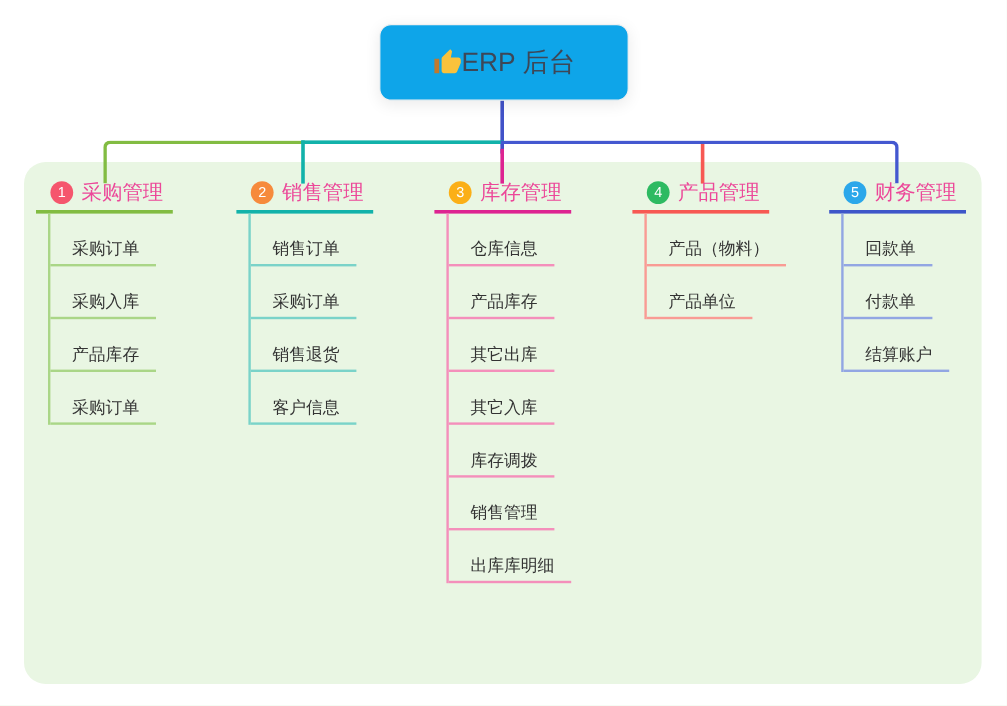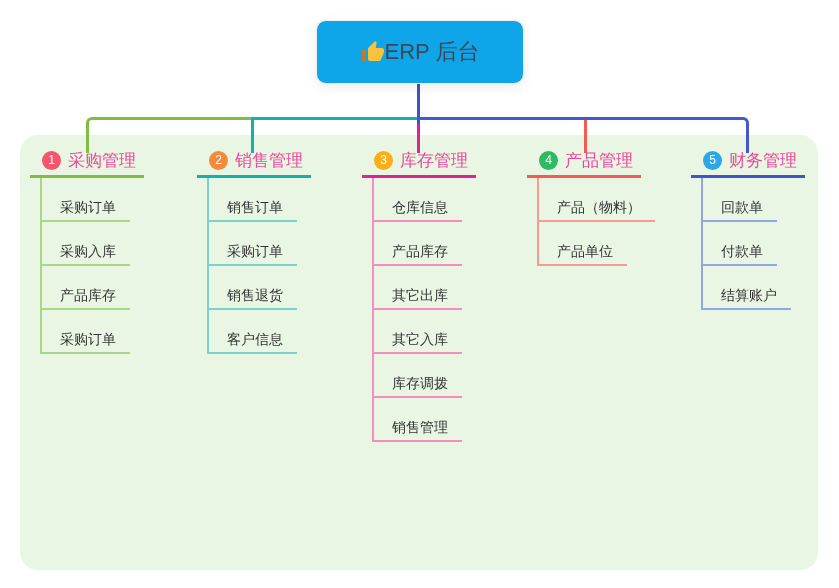--- a/index.html
+++ b/index.html
@@ -146,20 +146,23 @@
     </div>
           <div class="child-row">
       <span class="child-label">其它入库</span>
     </div>
           <div class="child-row">
       <span class="child-label">库存调拨</span>
     </div>
           <div class="child-row">
       <span class="child-label">销售管理</span>
     </div>
+          <div class="child-row">
+      <span class="child-label">出库库明细</span>
+    </div>
         </div>
     </div>
       <div class="branch" style="left: 527px; --line: #f75953; --badge: #2eba62; --child: #f99b94;">
       <div class="branch-heading">
         <span class="badge">4</span>
         <span class="branch-title">产品管理</span>
       </div>
       <div class="children">
           <div class="child-row">
       <span class="child-label">产品（物料）</span>

